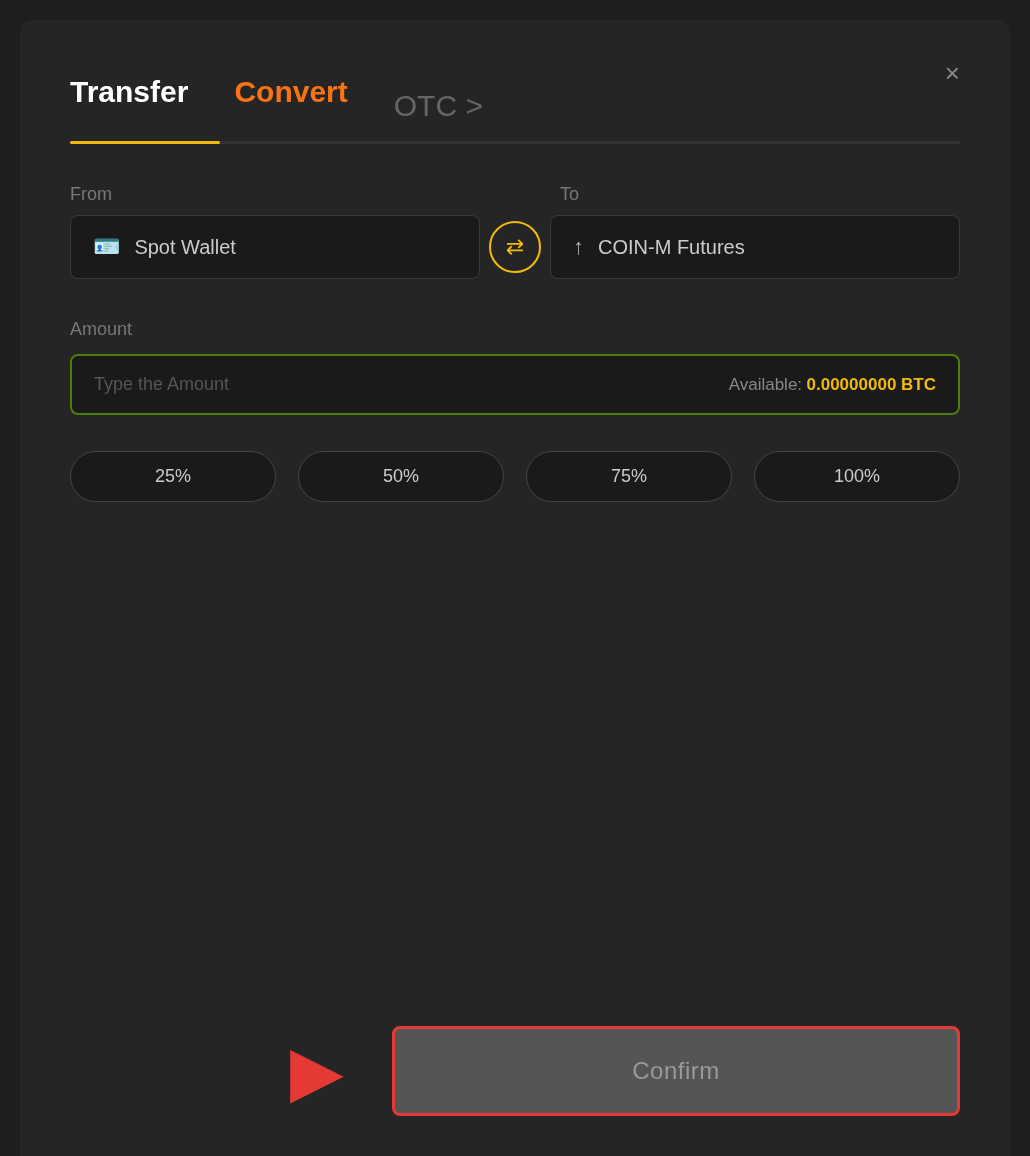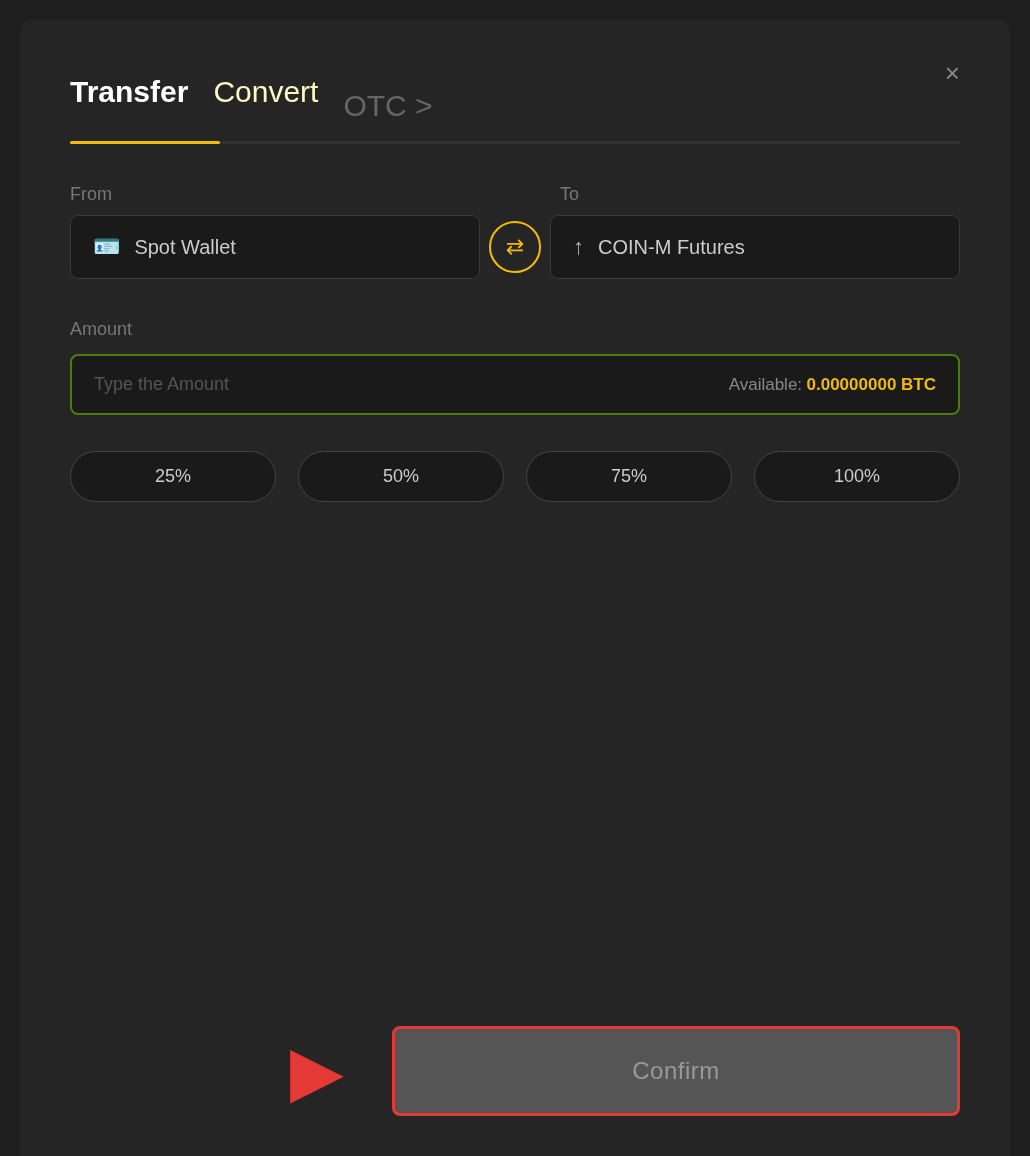--- a/index.html
+++ b/index.html
@@ -18,21 +18,21 @@
       width: 1030px;
       min-height: 1156px;
       padding: 40px 50px 60px;
       position: relative;
       display: flex;
       flex-direction: column;
     }
     .header {
       display: flex;
       align-items: center;
-      gap: 25px;
+      gap: 46px;
       margin-bottom: 0;
       position: relative;
     }
     .close-btn {
       position: absolute;
       right: 0;
       top: 0;
       background: none;
       border: none;
       color: #888;
@@ -43,22 +43,22 @@
     .tab-label {
       font-size: 30px;
       font-weight: 700;
       color: #ffffff;
       cursor: pointer;
     }
     .tab-label.active {
       color: #ffffff;
     }
     .tab-label.inactive {
-      color: #fef9c3;
-      font-weight: 400;
+      color: #f97316;
+      font-weight: 700;
     }
     .otc-label {
       font-size: 30px;
       color: #666;
       font-weight: 400;
       cursor: pointer;
       margin-top: 29px;
     }
     .tab-underline-row {
       margin-top: 18px;

